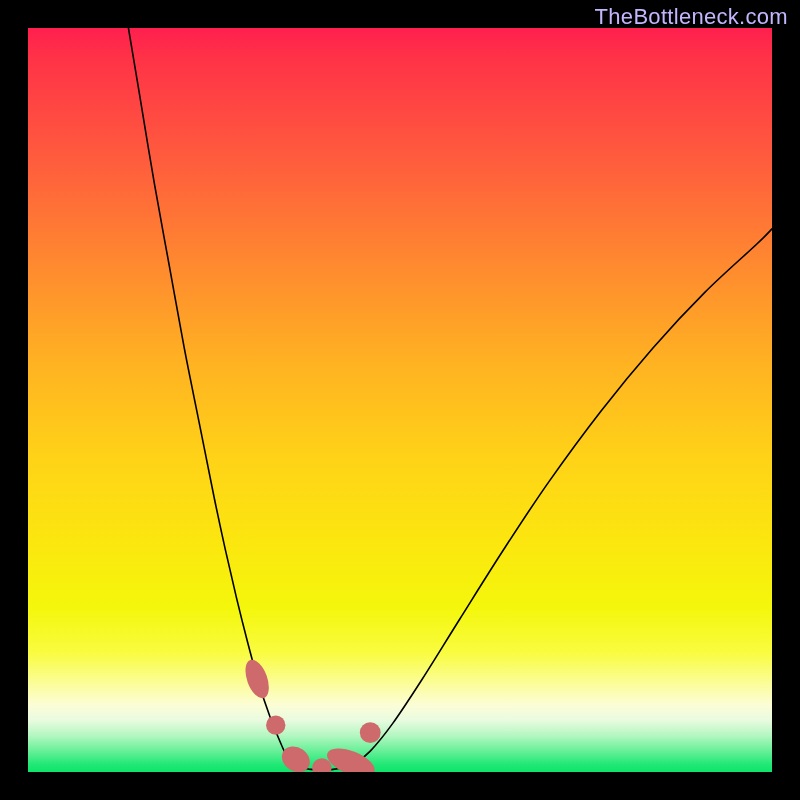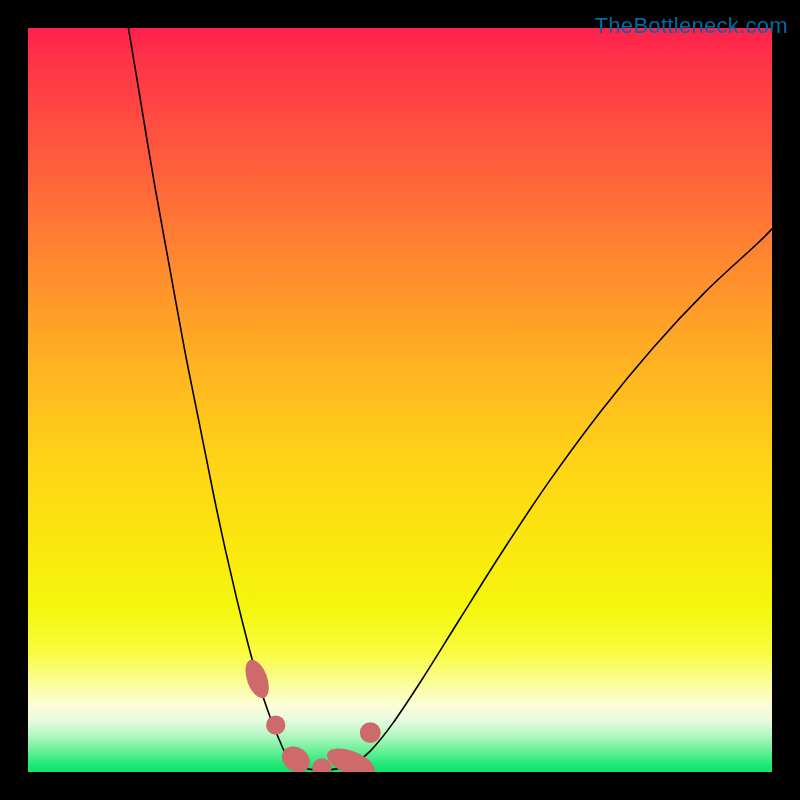--- a/index.html
+++ b/index.html
@@ -14,25 +14,24 @@
   .outer {
     position: relative;
     width: 800px;
     height: 800px;
     background: #000;
   }
   .watermark {
     position: absolute;
     top: 4px;
     right: 12px;
-    color: #0369a1;
+    color: #c4b5fd;
     font-size: 22px;
     letter-spacing: 0.3px;
     z-index: 10;
-    margin-top: 9px;
   }
   .plot-wrap {
     position: absolute;
     left: 28px;
     top: 28px;
     width: 744px;
     height: 744px;
     background: linear-gradient(to bottom,
       #ff1f4e 0%,
       #ff3247 4%,

